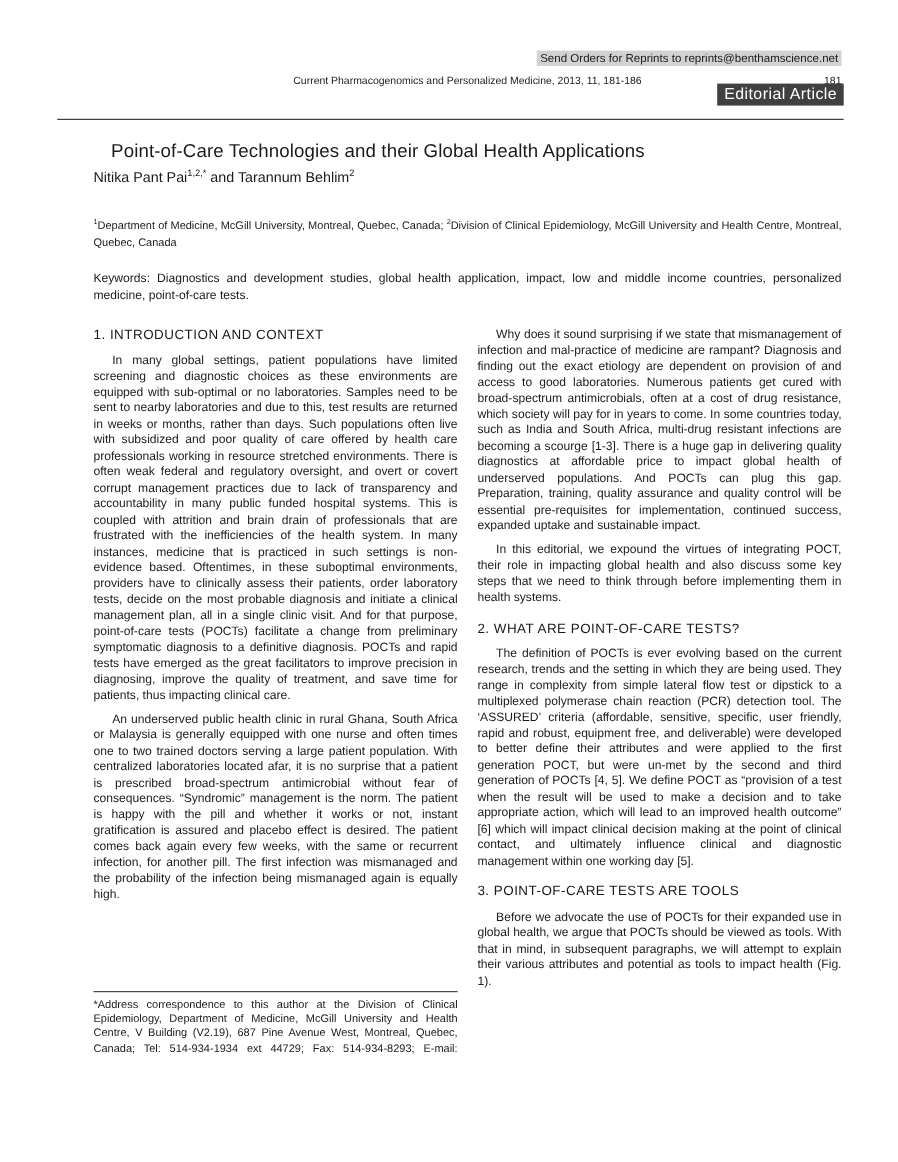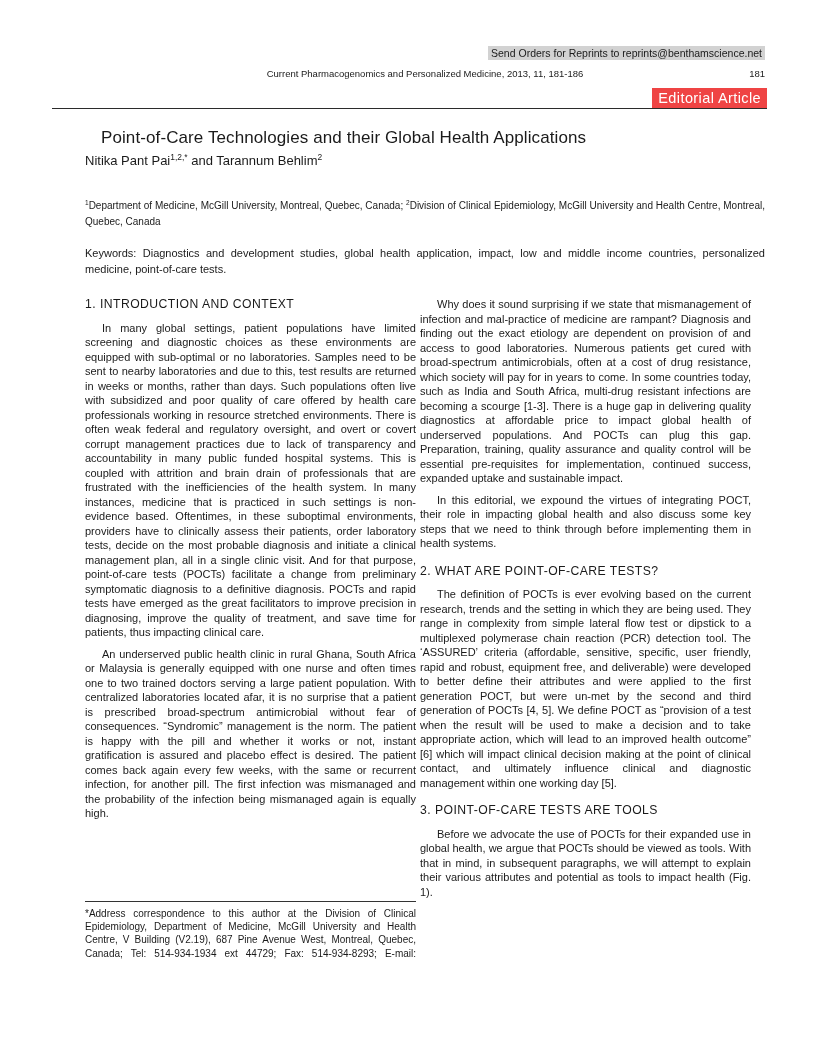--- a/index.html
+++ b/index.html
@@ -32,23 +32,23 @@
     text-align: center;
   }
   .journal-row .page-number {
     position: absolute;
     right: 0;
     top: 0;
     margin-left: 31px;
   }
   .badge {
     position: absolute;
-    top: 88px;
+    top: 76px;
     right: 49px;
-    background: #ef4444;
+    background: #404040;
     color: #ffffff;
     font-size: 14.5px;
     line-height: 20px;
     padding: 0 6px;
     letter-spacing: 0.4px;
     white-space: nowrap;
   }
   .header-rule {
     position: absolute;
     top: 108px;
@@ -93,21 +93,21 @@
     font-size: 11px;
     line-height: 15.5px;
     text-align: justify;
   }
   .columns {
     position: absolute;
     top: 297px;
     left: 85px;
     width: 680px;
     display: flex;
-    gap: 4px;
+    gap: 18px;
   }
   .col {
     width: 331px;
     font-size: 11px;
     line-height: 14.5px;
     text-align: justify;
   }
   .col p { margin: 0 0 7px 0; text-indent: 17px; }
   .section {
     font-size: 12.2px;

